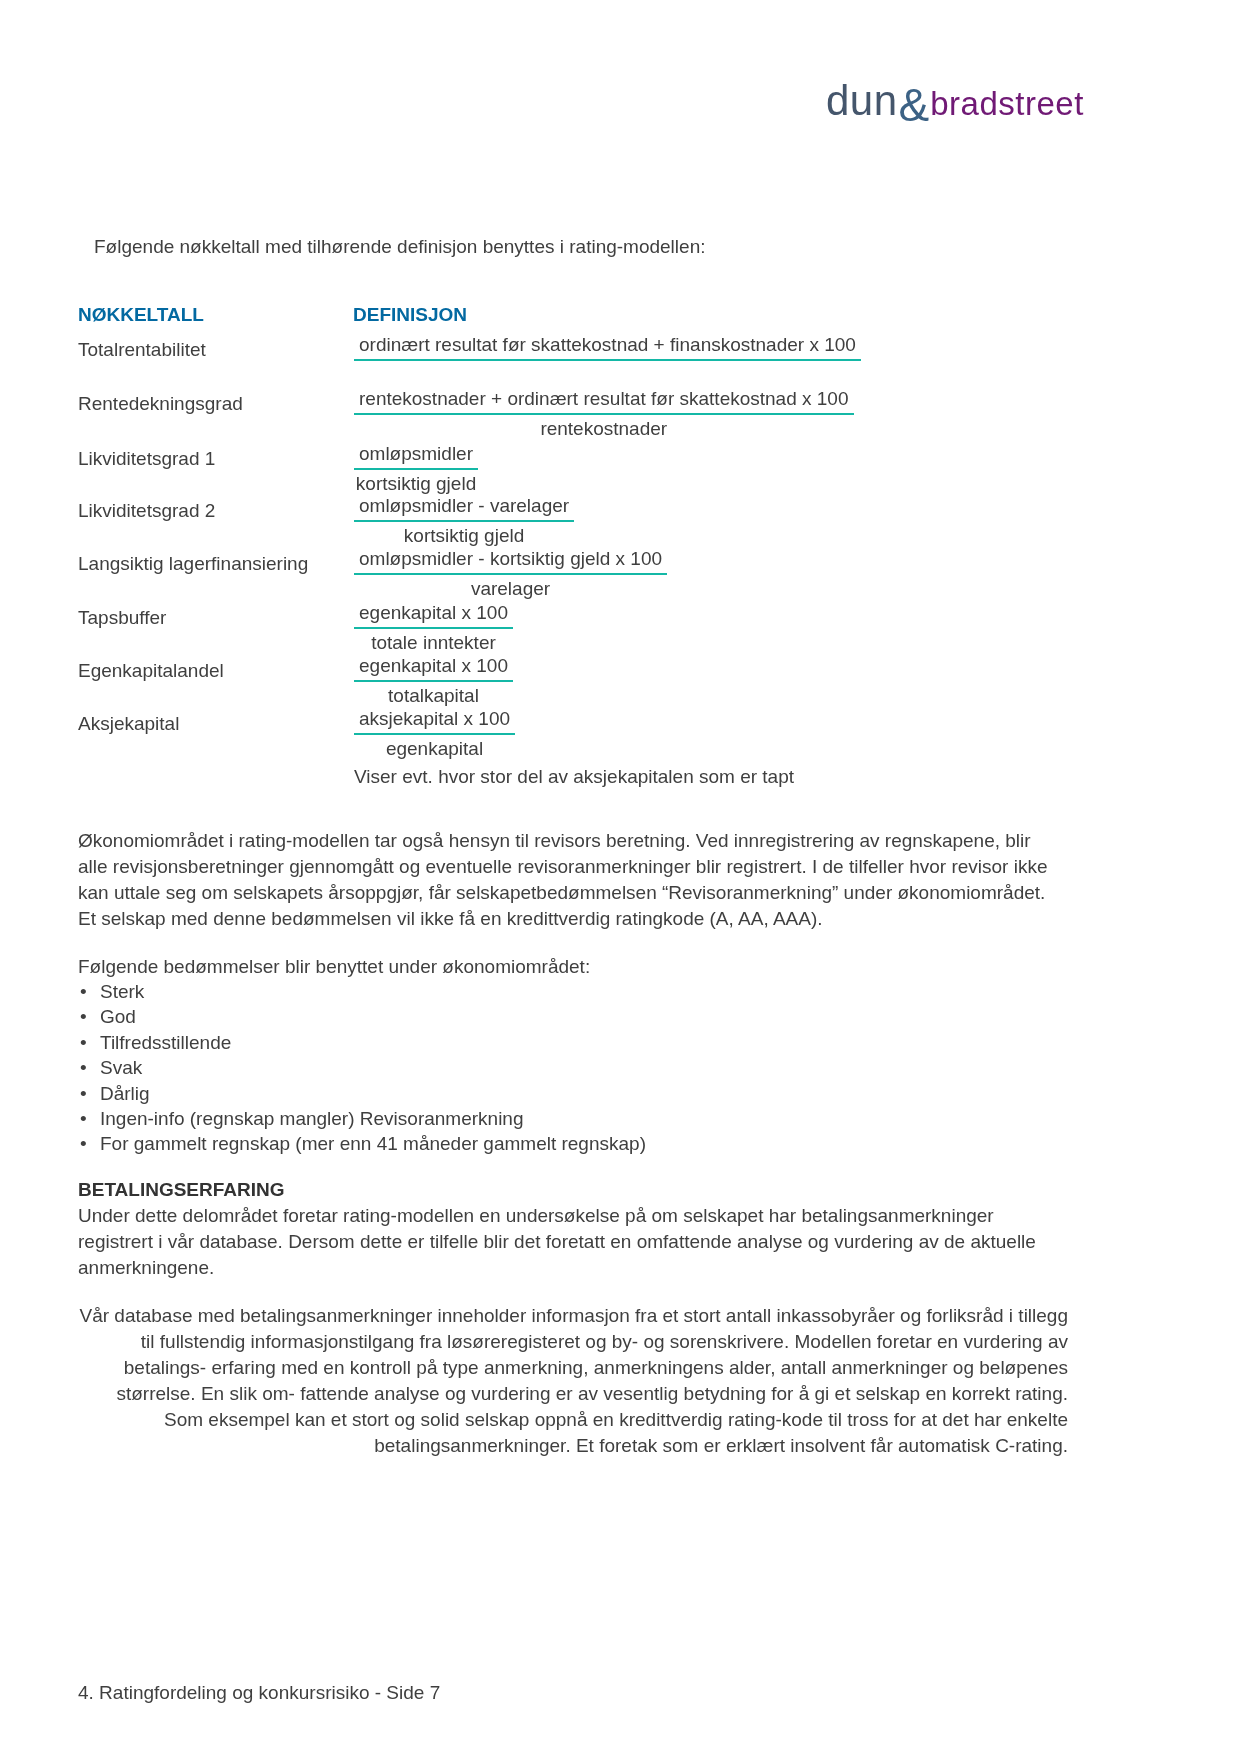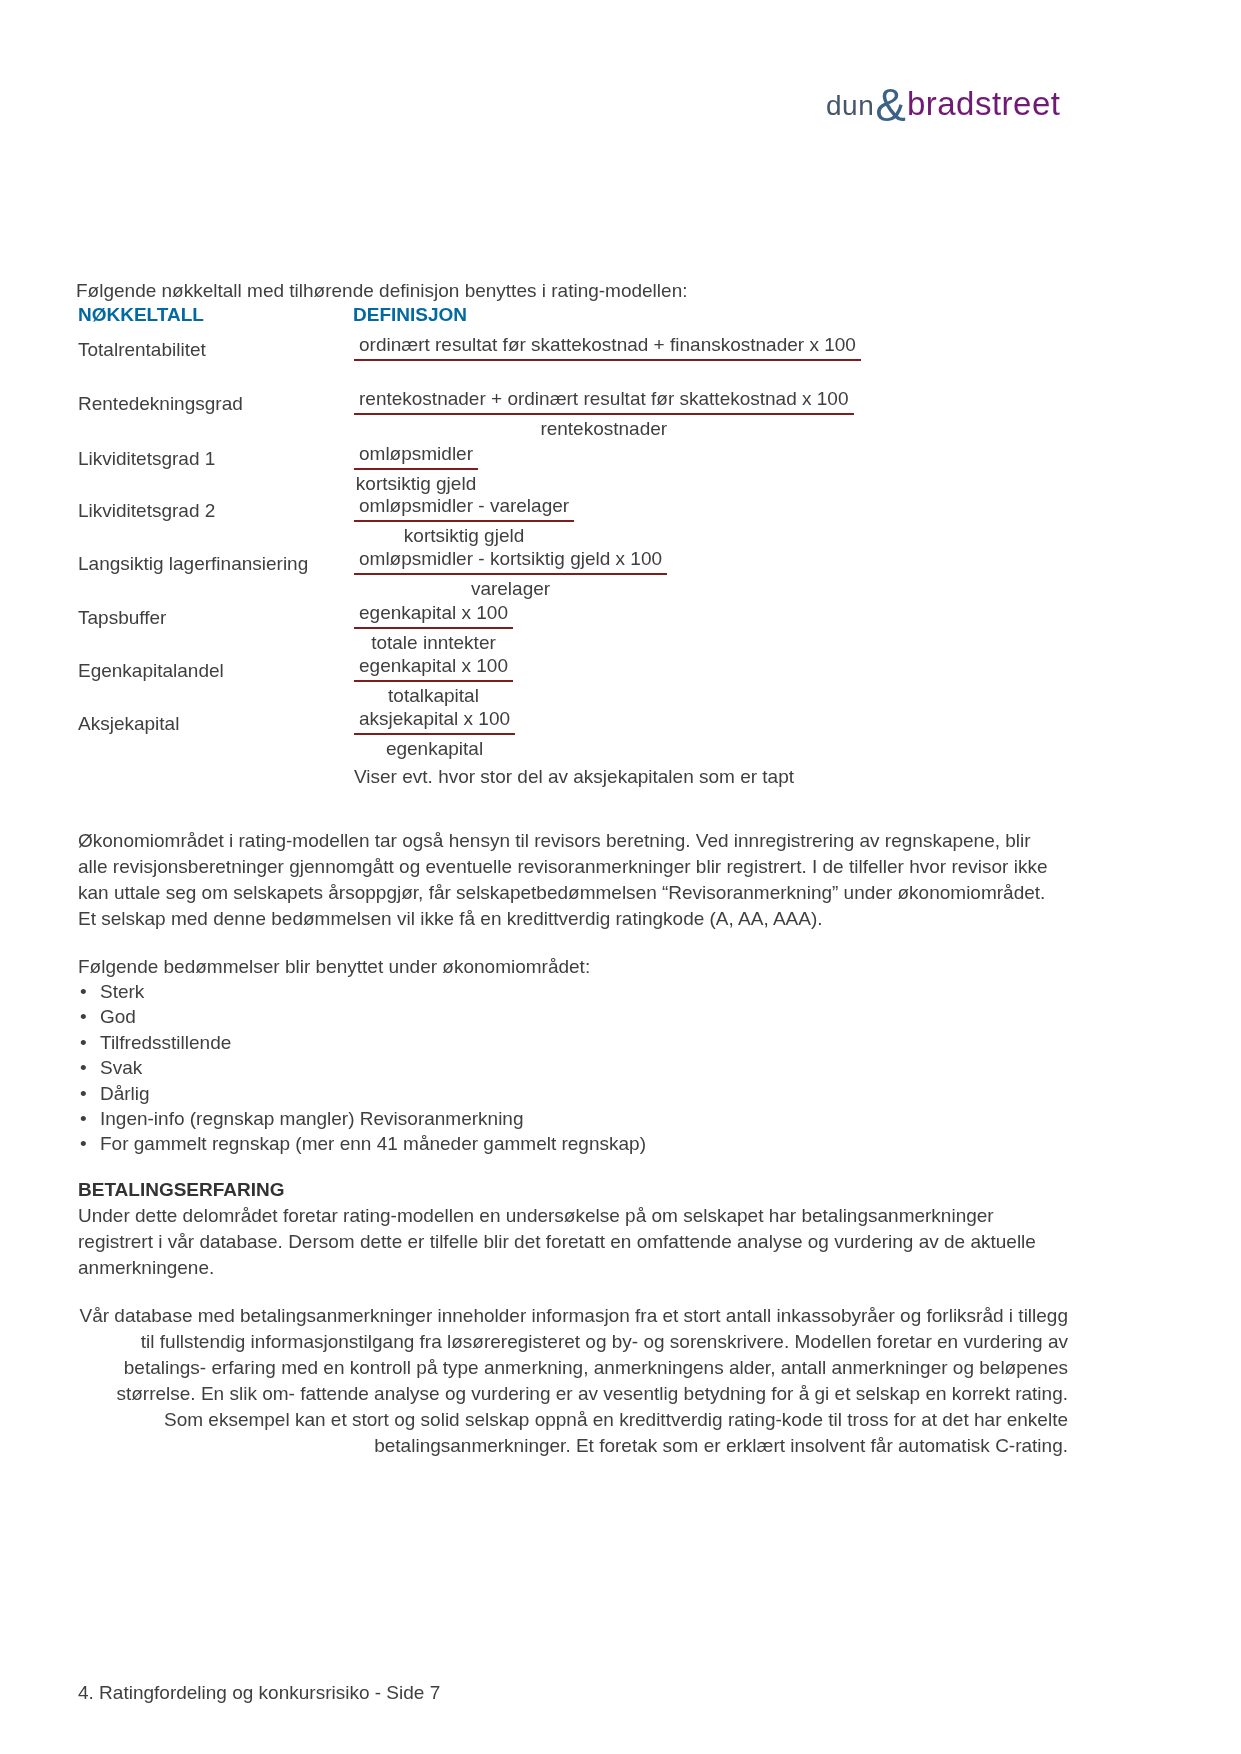--- a/index.html
+++ b/index.html
@@ -14,51 +14,51 @@
     overflow: hidden;
   }
   
   .logo {
     position: absolute;
     left: 826px;
     top: 76px;
     white-space: nowrap;
     line-height: 1;
   }
-  .logo .w1 { font-size: 28px; color: #45566c; letter-spacing: 0.5px; }
+  .logo .w1 { font-size: 42px; color: #45566c; letter-spacing: 0.5px; }
   .logo .amp {
     font-size: 46px;
     color: #3c6285;
     position: relative;
     top: 6px;
     margin: 0 1px;
     font-weight: 400;
   }
   .logo .w2 { font-size: 33px; color: #701a75; letter-spacing: 0.5px; }
   
-  .intro { position: absolute; left: 76px; top: 236px; margin-top: 44px; }
+  .intro { position: absolute; left: 94px; top: 236px; }
   
   .col-header { position: absolute; top: 304px; font-weight: bold; color: #0369a1; }
   .col-header.c1 { left: 78px; }
   .col-header.c2 { left: 353px; }
   .frac-row { position: absolute; left: 78px; height: 0; overflow: visible; }
   .row-label { position: absolute; left: 0; top: 7px; white-space: nowrap; }
   .fraction {
     position: absolute;
     left: 276px;
     top: 0;
     display: inline-block;
     text-align: center;
     white-space: nowrap;
     line-height: 26px;
   }
   .numerator {
     display: inline-block;
     padding: 0 5px 1px 5px;
-    border-bottom: 2px solid #7f1d1d;
+    border-bottom: 2px solid #14b8a6;
   }
   .denominator { margin-top: 1px; }
   .table-note { position: absolute; left: 354px; top: 766px; white-space: nowrap; }
   
   .para { position: absolute; left: 78px; line-height: 26px; }
   .para1 { top: 828px; width: 985px; }
   .para2 { top: 1203px; width: 990px; }
   .para3 { top: 1303px; width: 990px; text-align: right; }
   
   .assess-block { position: absolute; left: 78px; top: 954px; line-height: 25px; }

